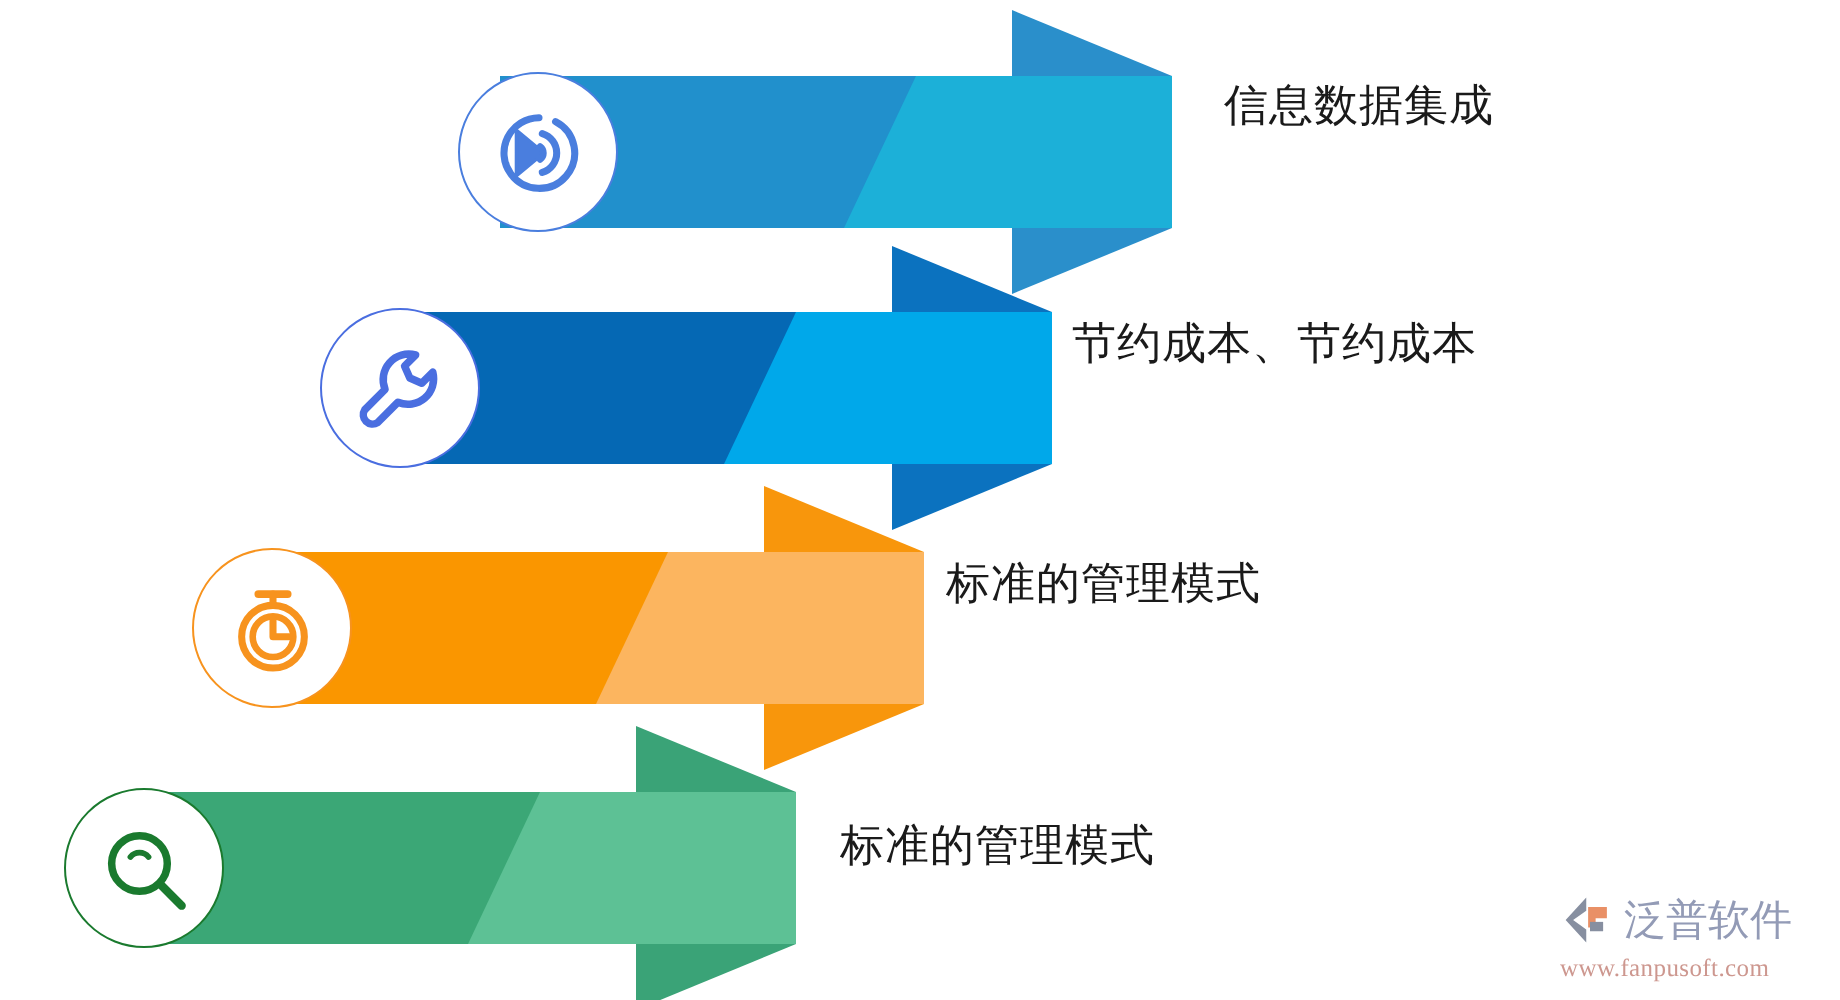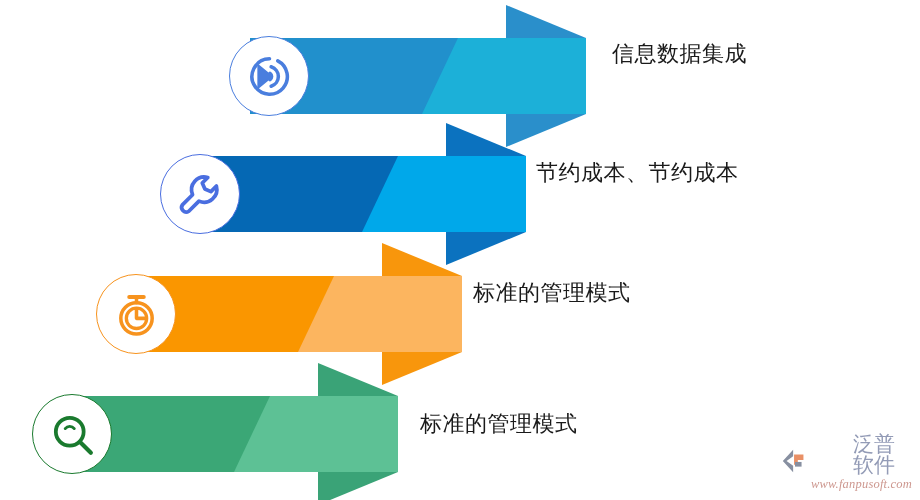--- a/index.html
+++ b/index.html
@@ -63,46 +63,44 @@
   #watermark {
     position: absolute;
     right: 8px;
     bottom: 6px;
     width: 132px;
     height: 50px;
     opacity: 0.92;
   }
   #watermark .wm-top {
     display: flex;
-    align-items: flex-end;
+    align-items: center;
     height: 32px;
-    gap: 41px;
   }
   #watermark .wm-mark {
     width: 30px;
     height: 30px;
     flex: 0 0 30px;
   }
   #watermark .wm-name {
     font-size: 21px;
     line-height: 21px;
     color: #8a93b0;
     font-family: "DejaVu Sans", "Liberation Sans", sans-serif;
     margin-left: 2px;
     letter-spacing: 0px;
   }
   #watermark .wm-url {
     font-size: 12.5px;
     line-height: 14px;
     color: #c98f86;
     font-family: "Liberation Serif", "DejaVu Serif", serif;
-    text-align: right;
+    text-align: left;
     margin-top: 1px;
     letter-spacing: 0.2px;
-    font-style: italic;
   }
 </style>
 </head>
 <body>
 
 <div id="stage">
     <div class="arrow-row">
       <svg width="340" height="146" viewBox="0 0 340 146" class="arrow-svg" style="left: 250px; top: 5px;">
         <polygon points="256,0 336,33 256,33" fill="#2a8fcb"></polygon>
         <polygon points="256,142 336,109 256,109" fill="#2a8fcb"></polygon>

